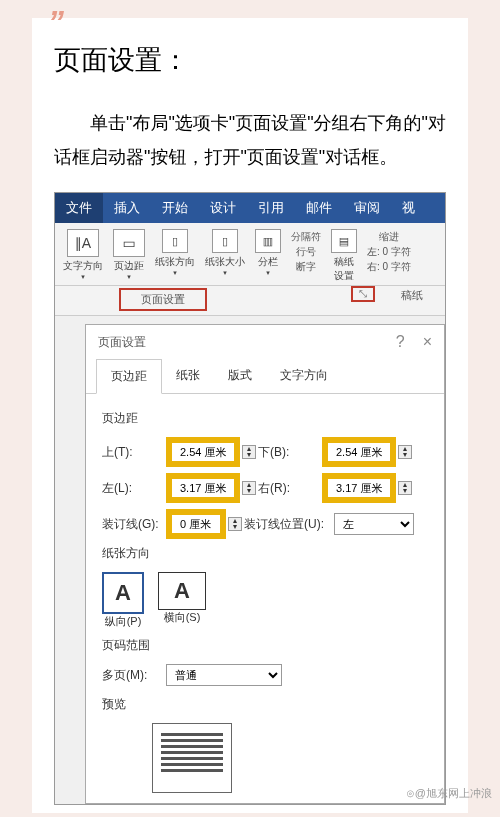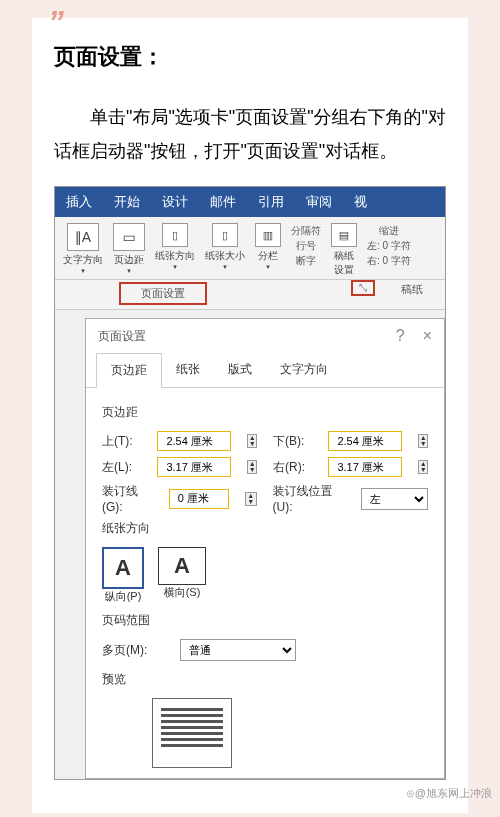--- a/index.html
+++ b/index.html
@@ -1,19 +1,19 @@
 <!DOCTYPE html>
 <html><head>
 <meta charset="utf-8">
 <style>
 *{margin:0;padding:0;box-sizing:border-box;font-family:"Microsoft YaHei",sans-serif}
 body{width:500px;height:817px;background:#f7ece8;position:relative;overflow:hidden}
 .quote-mark{position:absolute;top:4px;left:48px;color:#e89b88;font-size:32px;font-weight:bold;font-style:italic;letter-spacing:-4px}
 .card{background:#fff;margin:18px 32px 0 32px;padding:24px 22px 0 22px;height:795px;overflow:hidden}
-.card-title{font-size:22px;font-weight:bold;margin-bottom:28px}
+.card-title{font-size:27px;font-weight:normal;margin-bottom:28px}
 .card-text{font-size:18px;line-height:1.9;text-indent:2em;margin-bottom:18px}
 .screenshot{border:1px solid #999;background:#f0f0f0}
 .ribbon{background:#2b579a;display:flex;color:#fff;font-size:13px}
 .tab{padding:6px 11px}
 .tab.active{background:#f3f3f3;color:#2b579a;border:2px solid #c0392b}
 .filetab{background:#1e3f72}
 .toolbar{background:#f3f3f3;padding:6px 4px 2px 4px;display:flex;gap:2px;border-bottom:1px solid #ccc}
 .tool-group{text-align:center;font-size:10px;color:#444;padding:0 4px}
 .tool-icon{width:32px;height:28px;border:1px solid #999;background:#fff;margin:0 auto 2px;display:flex;align-items:center;justify-content:center;font-size:14px}
 .tool-icon.small{width:26px;height:24px;font-size:11px}
@@ -22,23 +22,23 @@
 .group-label{font-size:11px;color:#555;padding:2px 20px;border:2px solid #c0392b;margin-left:60px}
 .launcher{position:absolute;right:70px;top:0;border:2px solid #c0392b;padding:0 6px;font-size:10px;color:#666}
 .dialog{background:#fff;margin:8px 0 0 30px;border:1px solid #aaa;width:360px}
 .dialog-title{padding:8px 12px;font-size:12px;color:#555;display:flex;justify-content:space-between;align-items:center}
 .dialog-close{color:#888;font-size:16px;display:flex;gap:18px}
 .dialog-tabs{display:flex;padding:0 10px;border-bottom:1px solid #ccc;font-size:12px}
 .dtab{padding:8px 14px;color:#333}
 .dtab.active{border:1px solid #ccc;border-bottom:1px solid #fff;margin-bottom:-1px;background:#fff}
 .dialog-body{padding:10px 16px;font-size:12px;color:#333}
 .section-label{margin:6px 0 10px 0}
-.row{display:flex;align-items:center;margin:6px 0;gap:16px}
+.row{display:flex;align-items:center;margin:6px 0;gap:2px}
 .lbl{width:62px}
-.inp{border:1px solid #eab308;padding:3px 8px;width:74px;font-size:11px;background:#fff}
+.inp{border:6px solid #eab308;padding:3px 8px;width:74px;font-size:11px;background:#fff}
 .spin{border:1px solid #999;width:14px;font-size:8px;line-height:6px;text-align:center;background:#eee}
 .sel{border:1px solid #999;padding:3px 4px;width:80px;font-size:11px;background:#fff}
 .orient{display:flex;gap:14px;margin:8px 0}
 .orient-box{text-align:center;font-size:11px}
 .orient-icon{width:42px;height:42px;border:1px solid #333;display:flex;align-items:center;justify-content:center;font-size:22px;font-weight:bold;background:#fff}
 .orient-box.active .orient-icon{border:2px solid #2b579a}
 .preview-box{width:80px;height:70px;border:1px solid #666;margin:8px 0 0 50px;background:#fff;padding:6px}
 .preview-box div{height:3px;background:#555;margin:3px 2px}
 .extras{font-size:10px;color:#555;line-height:1.5}
 .watermark{position:absolute;right:8px;bottom:16px;font-size:11px;color:#999}
@@ -47,25 +47,26 @@
 <body>
 
 <div class="quote-mark">”</div>
 
 <div class="card">
   <h2 class="card-title">页面设置：</h2>
   <p class="card-text">单击"布局"选项卡"页面设置"分组右下角的"对话框启动器"按钮，打开"页面设置"对话框。</p>
 
   <div class="screenshot">
     <div class="ribbon">
+      <div class="tab filetab">文件</div>
       <div class="tab">插入</div>
       <div class="tab">开始</div>
       <div class="tab">设计</div>
+      <div class="tab">引用</div>
       <div class="tab">邮件</div>
-      <div class="tab">引用</div>
       <div class="tab">审阅</div>
       <div class="tab">视</div>
     </div>
 
     <div class="toolbar">
       <div class="tool-group">
         <div class="tool-icon">∥A</div>
         <span>文字方向</span><span class="dd">▾</span>
       </div>
       <div class="tool-group">

